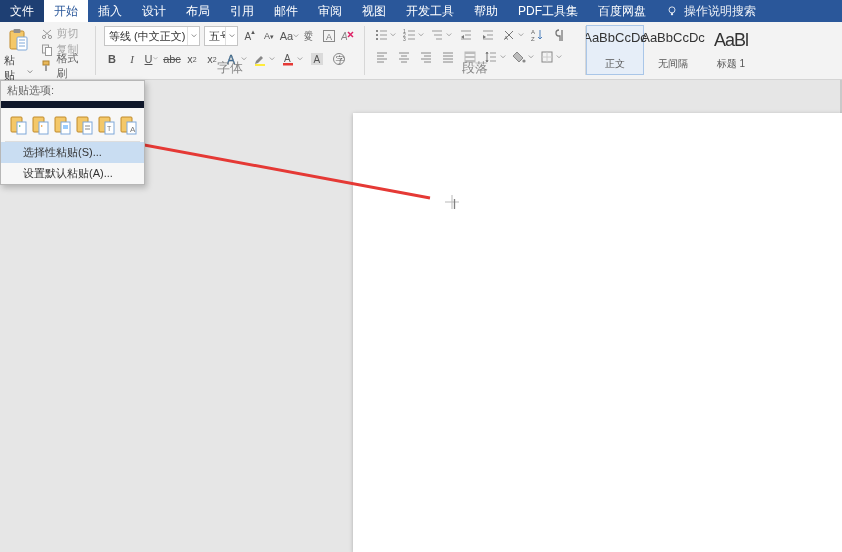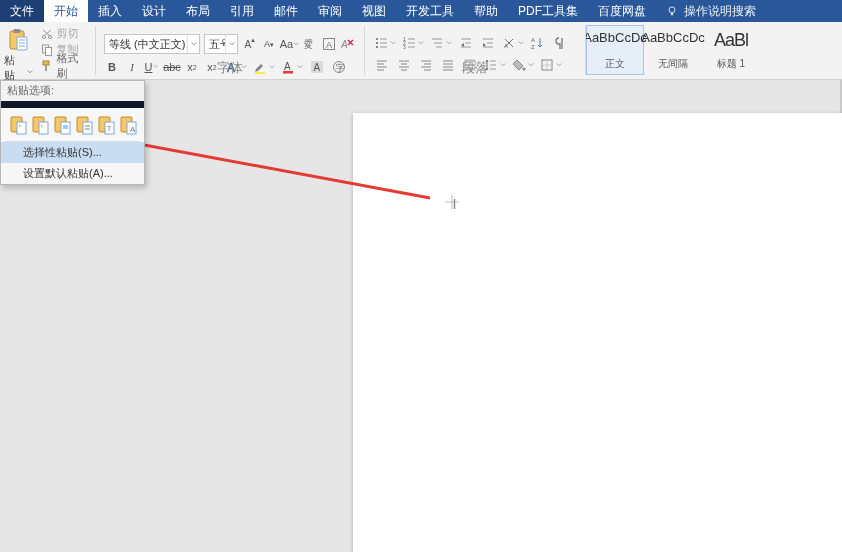--- a/index.html
+++ b/index.html
@@ -39,21 +39,21 @@
   .paste-btn .lbl { font-size: 11px; color: #444; display: flex; align-items: center; gap: 2px; }
   .chev { width: 6px; height: 6px; display: inline-block; }
   .clip-side { display: flex; flex-direction: column; gap: 1px; padding-top: 0; }
   .clip-side .mini { display: flex; align-items: center; gap: 4px; font-size: 11px; color: #666; padding: 0 2px; height: 15px; cursor: pointer; }
   .clip-side .mini.disabled { color: #A8A8A8; }
   .mini-icon { width: 12px; height: 12px; display: inline-block; }
 
   
   .grp-font { position: relative; display: flex; flex-direction: column; gap: 4px; padding: 4px 8px 14px 8px; width: 268px; }
   .row { display: flex; align-items: center; gap: 4px; }
-  .row1 { height: 20px; margin-top: 8px; }
+  .row1 { height: 20px; }
   .row2 { height: 18px; }
   .combo { display: flex; align-items: center; height: 20px; border: 1px solid #C5C5C5; background: #fff; font-size: 11px; color: #333; }
   .combo .txt { padding: 0 4px; flex: 1; white-space: nowrap; overflow: hidden; }
   .combo .dd { width: 12px; display: flex; align-items: center; justify-content: center; border-left: 1px solid #E0E0E0; height: 100%; }
   .combo.font-name { width: 96px; }
   .combo.font-size { width: 34px; }
   .ic-btn { width: 18px; height: 18px; display: flex; align-items: center; justify-content: center; color: #555; cursor: pointer; font-size: 13px; }
   .ic-btn.small { width: 16px; font-size: 11px; }
   .ic-btn svg { display: block; }
   .split-btn { display: flex; align-items: center; height: 18px; cursor: pointer; }

